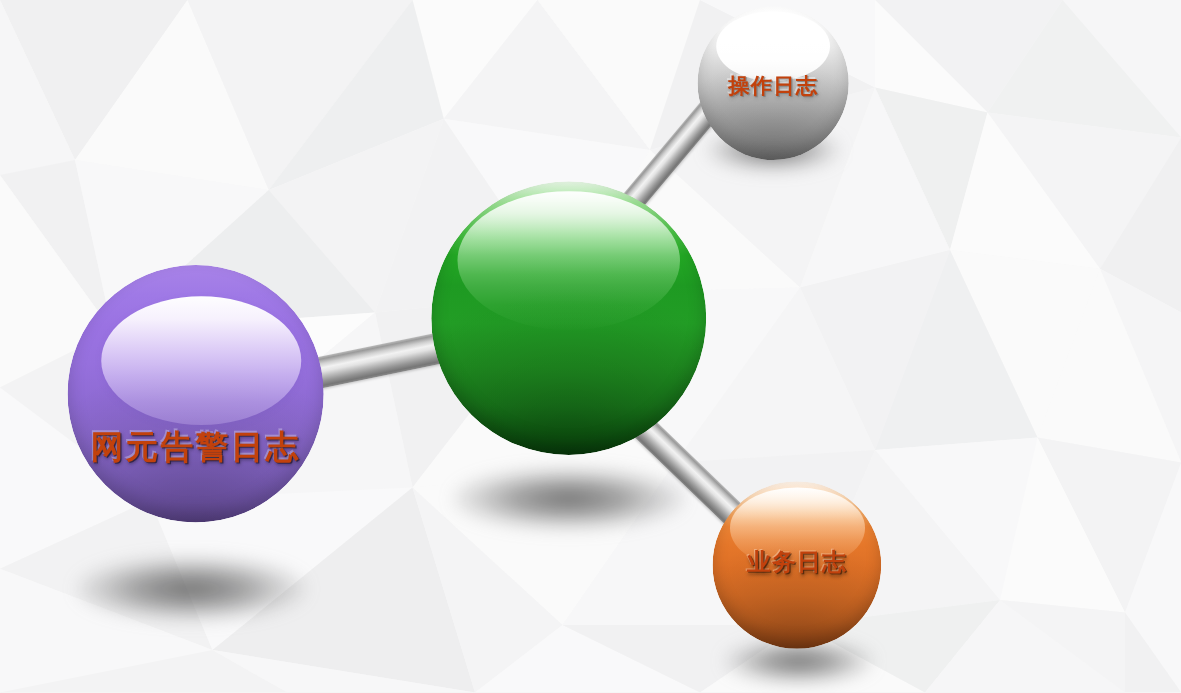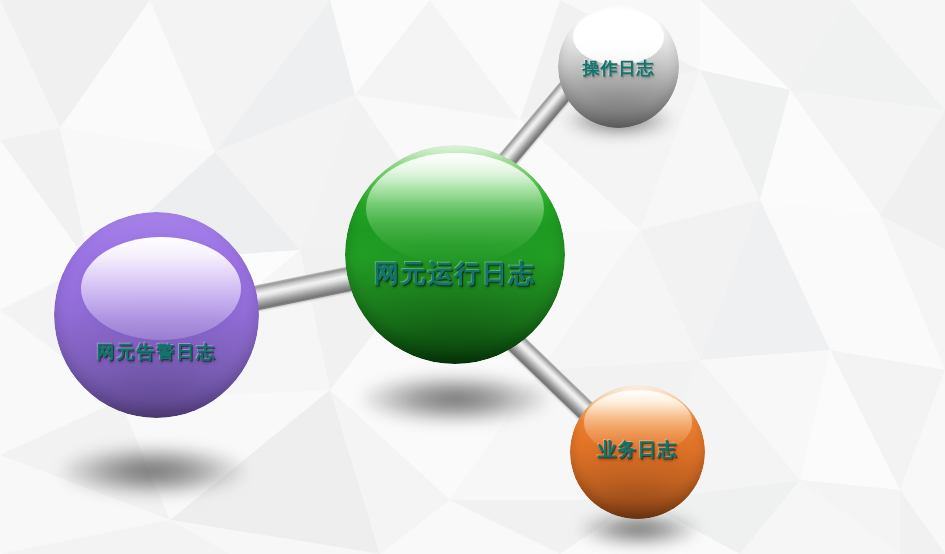--- a/index.html
+++ b/index.html
@@ -72,21 +72,21 @@
   .ball-gloss {
     position: absolute;
     border-radius: 50%;
     pointer-events: none;
   }
   .ball-label {
     position: absolute;
     left: 0;
     width: 100%;
     text-align: center;
-    color: #0f766e;
+    color: #c2410c;
     font-family: "Liberation Serif", "DejaVu Serif", serif;
     font-weight: 700;
     letter-spacing: 2px;
     white-space: nowrap;
     text-shadow:
        1px 1px 0 rgba(0,0,0,0.45),
        1px 2px 3px rgba(0,0,0,0.40),
       -1px -1px 0 rgba(255,255,255,0.30);
     pointer-events: none;
   }
@@ -144,21 +144,21 @@
     left: 13%; top: 12%; width: 78%; height: 50%;
     background: linear-gradient(to bottom,
         rgba(255,255,255,0.99) 0%,
         rgba(253,250,255,0.93) 18%,
         rgba(240,230,253,0.80) 40%,
         rgba(226,212,250,0.62) 62%,
         rgba(211,193,245,0.46) 82%,
         rgba(200,180,240,0.34) 100%);
     box-shadow: 0 2px 5px rgba(120,90,190,0.22);
   }
-  #ball-purple .ball-label { top: 128px; font-size: 18px; }
+  #ball-purple .ball-label { top: 128px; font-size: 26px; }
 
   
   #ball-gray { left: 558px; top: 5px; width: 121px; height: 123px; }
   #ball-gray .ball-body {
     background:
       radial-gradient(circle at 50% 112%,
         rgba(0,0,0,0.22) 0%, rgba(0,0,0,0.07) 36%, rgba(0,0,0,0) 64%),
       linear-gradient(to bottom,
         #ffffff 0%,
         #fcfcfc 14%,
@@ -322,16 +322,15 @@
 
   <div class="ball" id="ball-orange">
     <div class="ball-body"></div>
     <div class="ball-gloss"></div>
     <div class="ball-label">业务日志</div>
   </div>
 
   <div class="ball" id="ball-green">
     <div class="ball-body"></div>
     <div class="ball-gloss"></div>
-    <div class="ball-label">网元运行日志</div>
   </div>
 
 </div>
 
 </body></html>

